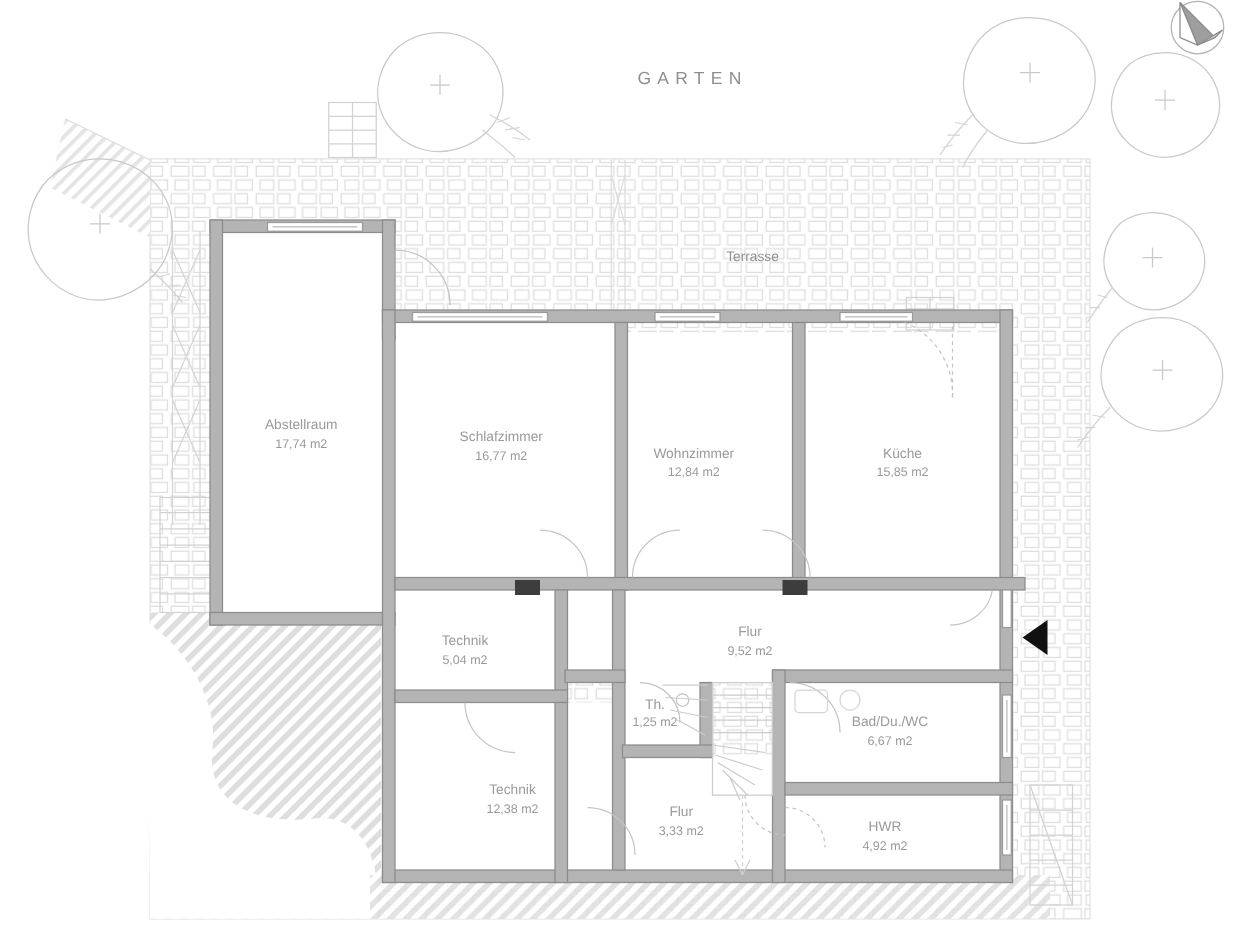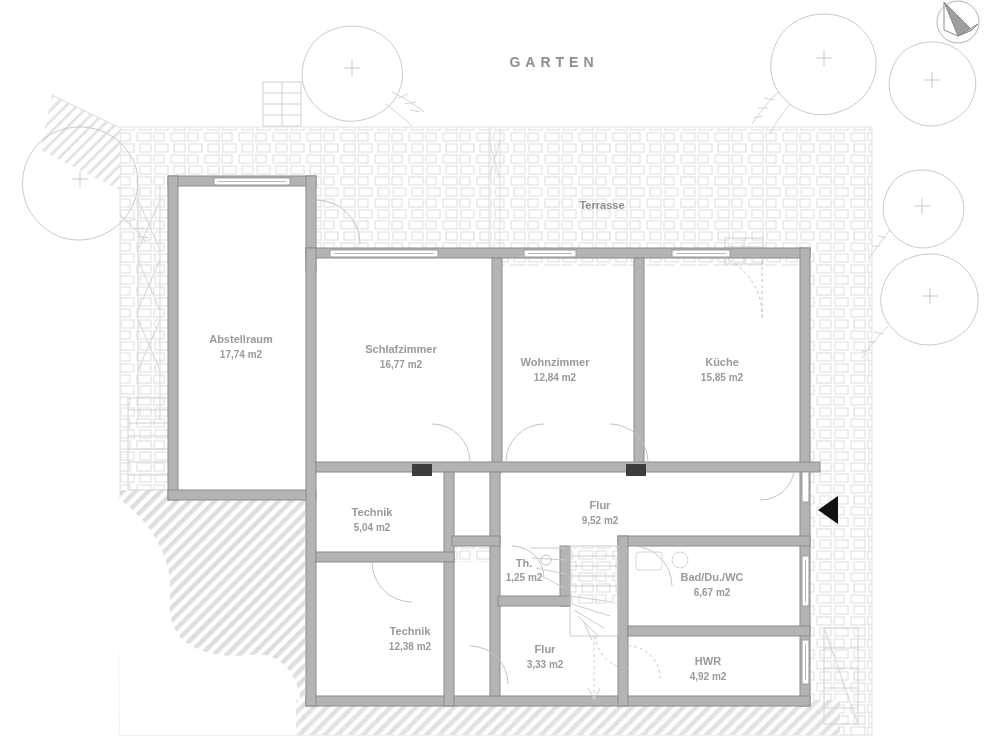--- a/index.html
+++ b/index.html
@@ -1,18 +1,18 @@
 <!DOCTYPE html>
 <html><head>
 <meta charset="utf-8">
 <style>
   html,body{margin:0;padding:0;background:#ffffff;}
   body{width:1000px;height:750px;overflow:hidden;
        font-family:"Liberation Sans", sans-serif;}
-  #stage{position:relative;width:1000px;height:750px;font-weight:bold;}
+  #stage{position:relative;width:1000px;height:750px;}
   #plan{position:absolute;left:0;top:0;}
   .lbl{fill:#9a9a9a;font-family:"Liberation Sans",sans-serif;text-anchor:middle;}
   .lbl-name{font-size:11px;}
   .lbl-area{font-size:10px;}
   .garten-title{fill:#8e8e8e;font-size:14px;letter-spacing:5px;text-anchor:middle;
                 font-family:"Liberation Sans",sans-serif;}
   .terrasse-lbl{fill:#8f8f8f;font-size:11px;text-anchor:middle;
                 font-family:"Liberation Sans",sans-serif;}
 </style>
 </head>

